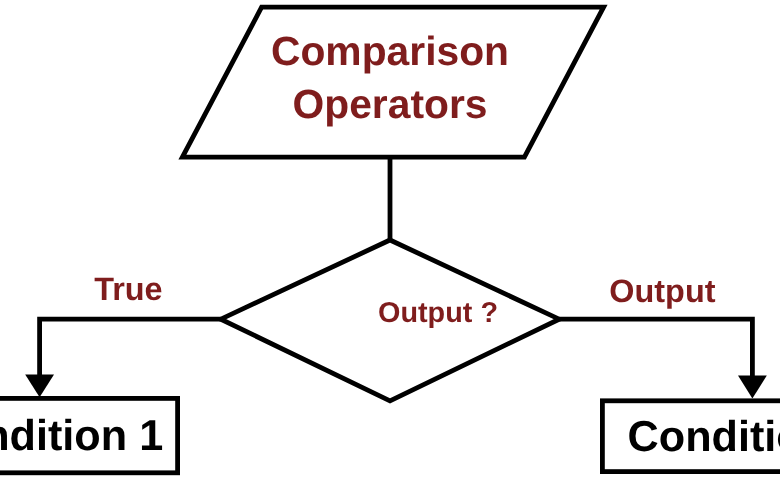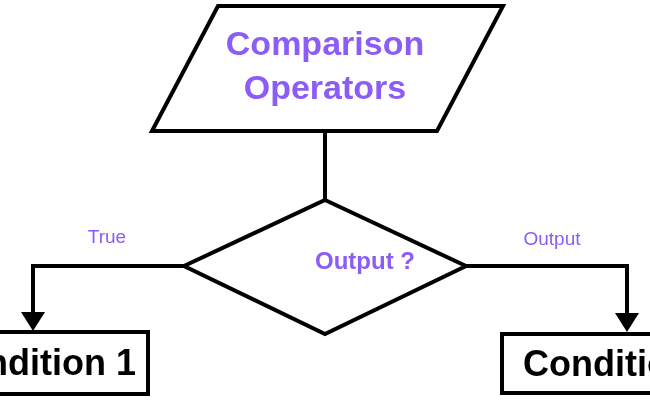--- a/index.html
+++ b/index.html
@@ -31,21 +31,21 @@
     fill: none;
     stroke: #000000;
     stroke-width: 4;
   }
   .arrowhead {
     fill: #000000;
     stroke: none;
   }
   .label {
     position: absolute;
-    color: #8b5cf6;
+    color: #7f1d1d;
     white-space: normal;
   }
   .title-label {
     left: 185px;
     top: 21px;
     width: 280px;
     text-align: center;
     font-size: 34px;
     line-height: 44px;
     font-weight: bold;
@@ -53,22 +53,22 @@
   .decision-label {
     left: 235px;
     top: 247px;
     width: 180px;
     text-align: right;
     font-size: 24px;
     font-weight: bold;
     white-space: nowrap;
   }
   .branch-label {
-    font-size: 19px;
-    font-weight: normal;
+    font-size: 27px;
+    font-weight: bold;
     text-align: center;
     width: 120px;
   }
   .branch-label.true-pos  { left: 47px;  top: 226px; }
   .branch-label.false-pos { left: 492px; top: 228px; }
   .outcome-box {
     position: absolute;
     box-sizing: border-box;
     border: 4px solid #000000;
     background: #ffffff;

